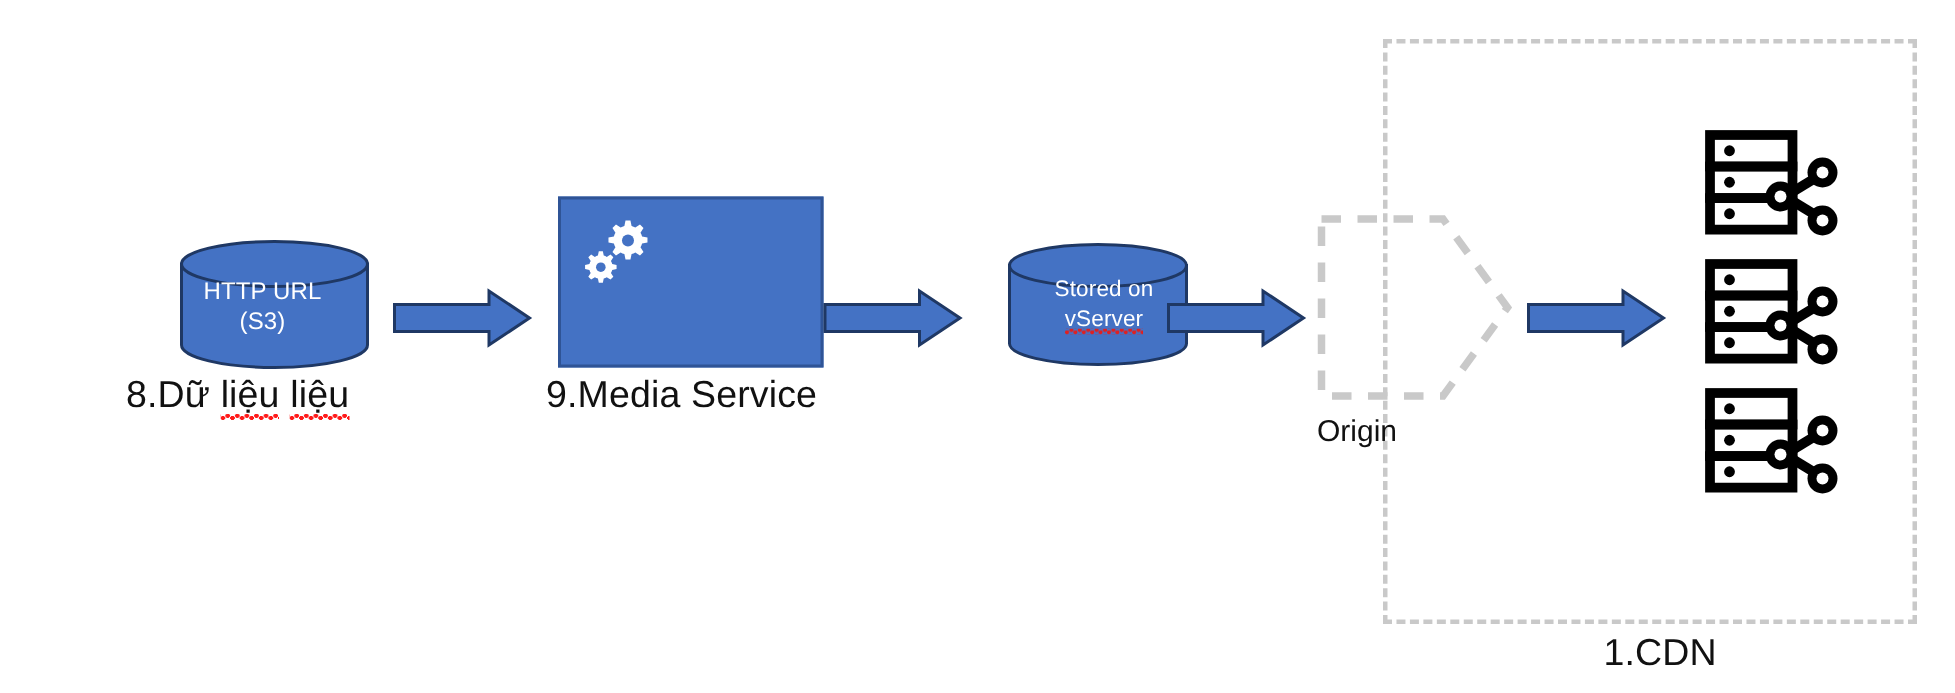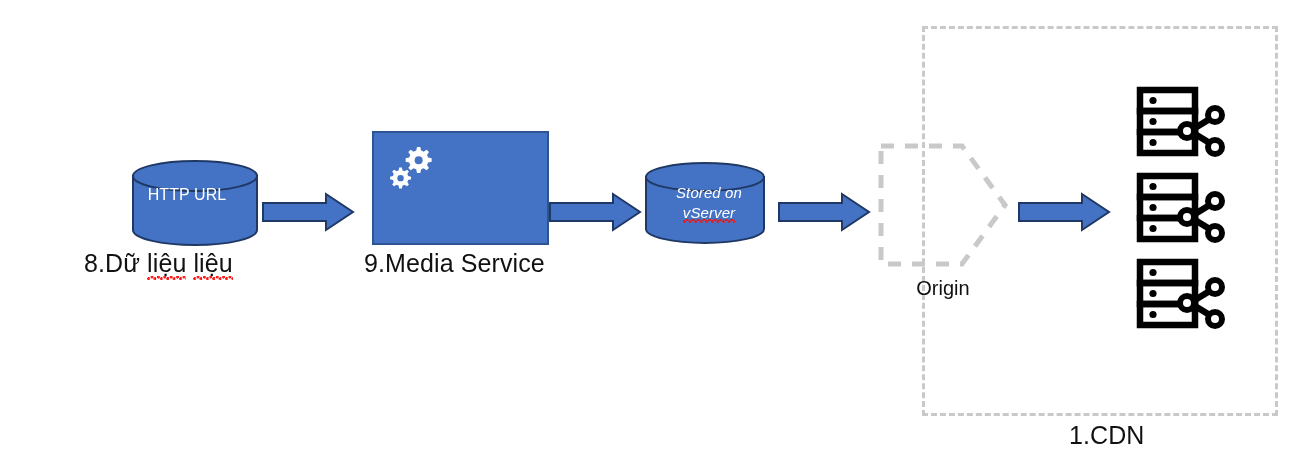--- a/index.html
+++ b/index.html
@@ -34,38 +34,39 @@
     background-size:5.6px 4px;background-repeat:repeat-x;}
 
   
   .arrow{position:absolute;}
   .arrow svg{display:block;overflow:visible;}
 
   
   .cdnbox{position:absolute;border:3px dashed #c9c9c9;box-sizing:border-box;}
   .origin{position:absolute;}
   .origin svg{display:block;overflow:visible;}
-  .plain-label{position:absolute;white-space:nowrap;font-size:20px;color:#111;text-align:center;}
+  .plain-label{position:absolute;white-space:nowrap;font-size:20px;color:#111;}
   .edge-icon{position:absolute;}
   .edge-icon svg{display:block;}
 </style>
 </head>
 <body>
 
 <div class="canvas">
 
   <div class="cdnbox" style="left:922px;top:26px;width:356px;height:390px;"></div>
 
-  <div class="cyl" style="left:132px;top:160px;width:110px;height:86px;">
+  <div class="cyl" style="left:120px;top:160px;width:110px;height:86px;">
     <svg width="126" height="86" viewBox="0 0 126 86">
       <path d="M1,16 L1,70 A62,15 0 0 0 125,70 L125,16 Z" fill="#4472C4" stroke="#1F3864" stroke-width="2"></path>
       <ellipse cx="63" cy="16" rx="62" ry="15" fill="#4472C4" stroke="#1F3864" stroke-width="2"></ellipse>
     </svg>
     <div class="cyl-label" style="top:25px;font-size:16px;">
       <div>HTTP URL</div>
+      <div>(S3)</div>
     </div>
   </div>
 
   <div class="caption" style="left:84px;top:249px;">
     <span>8.Dữ</span><span>&nbsp;</span><span class="sq">liệu</span><span>&nbsp;</span><span class="sq">liệu</span>
   </div>
 
   <div class="arrow" style="left:262px;top:193px;width:92px;height:38px;">
     <svg width="92" height="38" viewBox="0 0 92 38">
       <path d="M1,10 L64,10 L64,1 L91,19 L64,37 L64,28 L1,28 Z" fill="#4472C4" stroke="#1F3864" stroke-width="2" stroke-linejoin="miter"></path>
@@ -102,21 +103,21 @@
   <div class="caption" style="left:364px;top:249px;">
     <span>9.Media Service</span>
   </div>
 
   <div class="arrow" style="left:549px;top:193px;width:92px;height:38px;">
     <svg width="92" height="38" viewBox="0 0 92 38">
       <path d="M1,10 L64,10 L64,1 L91,19 L64,37 L64,28 L1,28 Z" fill="#4472C4" stroke="#1F3864" stroke-width="2" stroke-linejoin="miter"></path>
     </svg>
   </div>
 
-  <div class="cyl" style="left:645px;top:162px;width:128px;height:82px;font-style:italic;">
+  <div class="cyl" style="left:672px;top:162px;width:128px;height:82px;">
     <svg width="120" height="82" viewBox="0 0 120 82">
       <path d="M1,15 L1,67 A59,14 0 0 0 119,67 L119,15 Z" fill="#4472C4" stroke="#1F3864" stroke-width="2"></path>
       <ellipse cx="60" cy="15" rx="59" ry="14" fill="#4472C4" stroke="#1F3864" stroke-width="2"></ellipse>
     </svg>
     <div class="cyl-label" style="top:22px;font-size:15px;">
       <div>Stored on</div>
       <div style="margin-top:2px;text-align:center;"><span class="sq-w">vServer</span></div>
     </div>
   </div>
 

